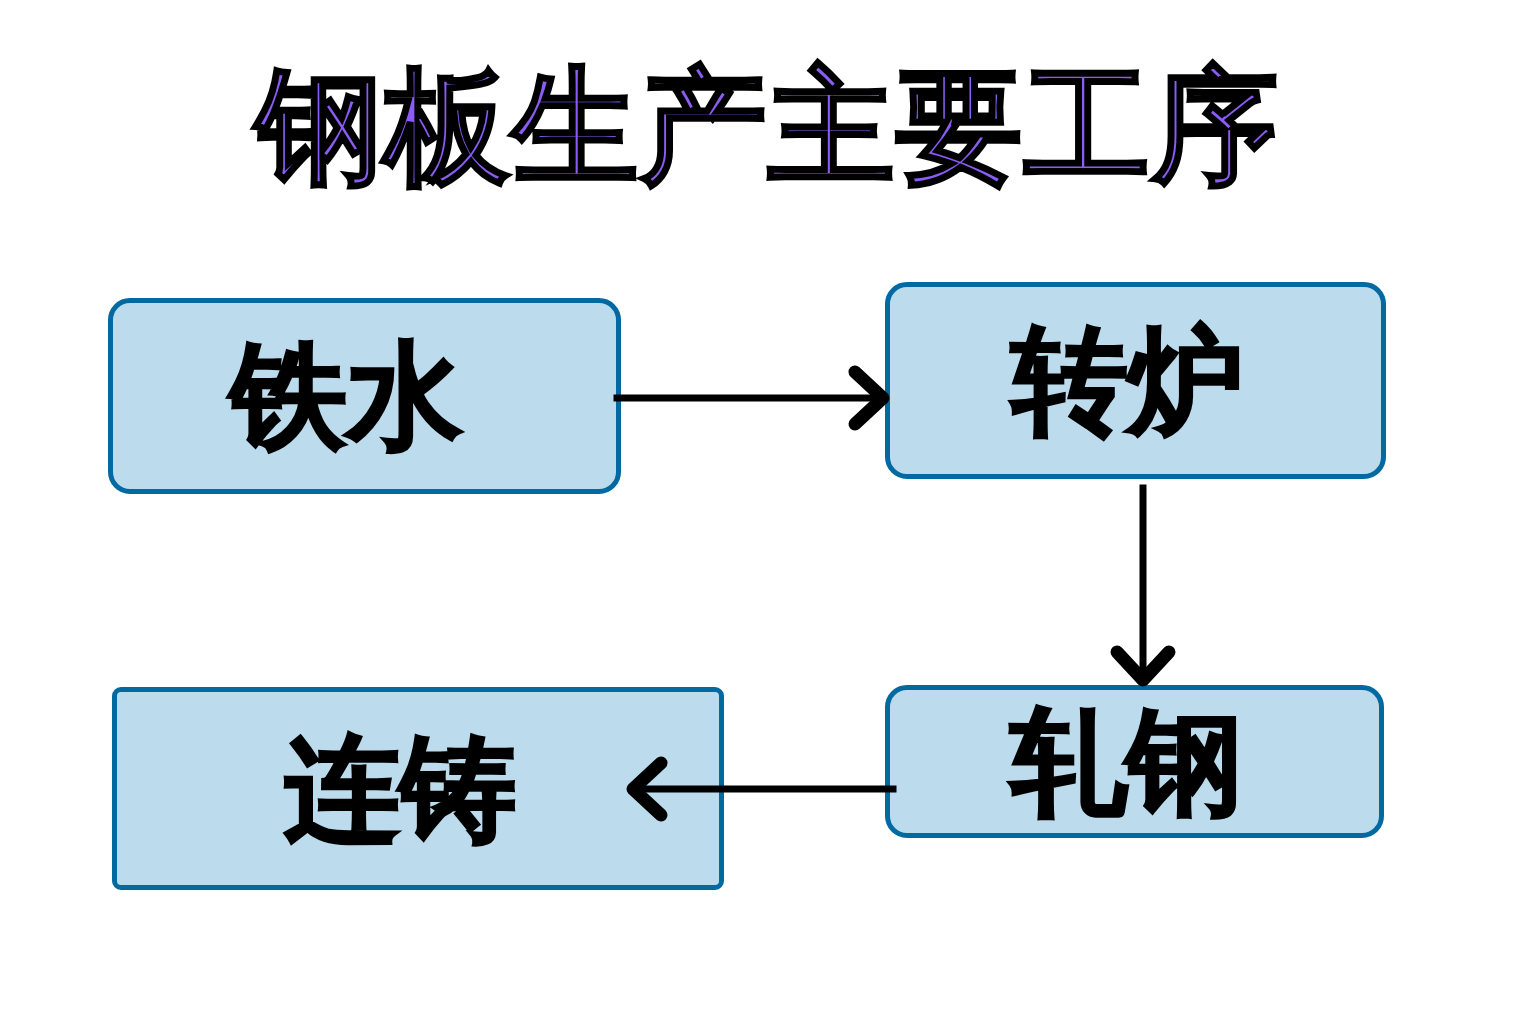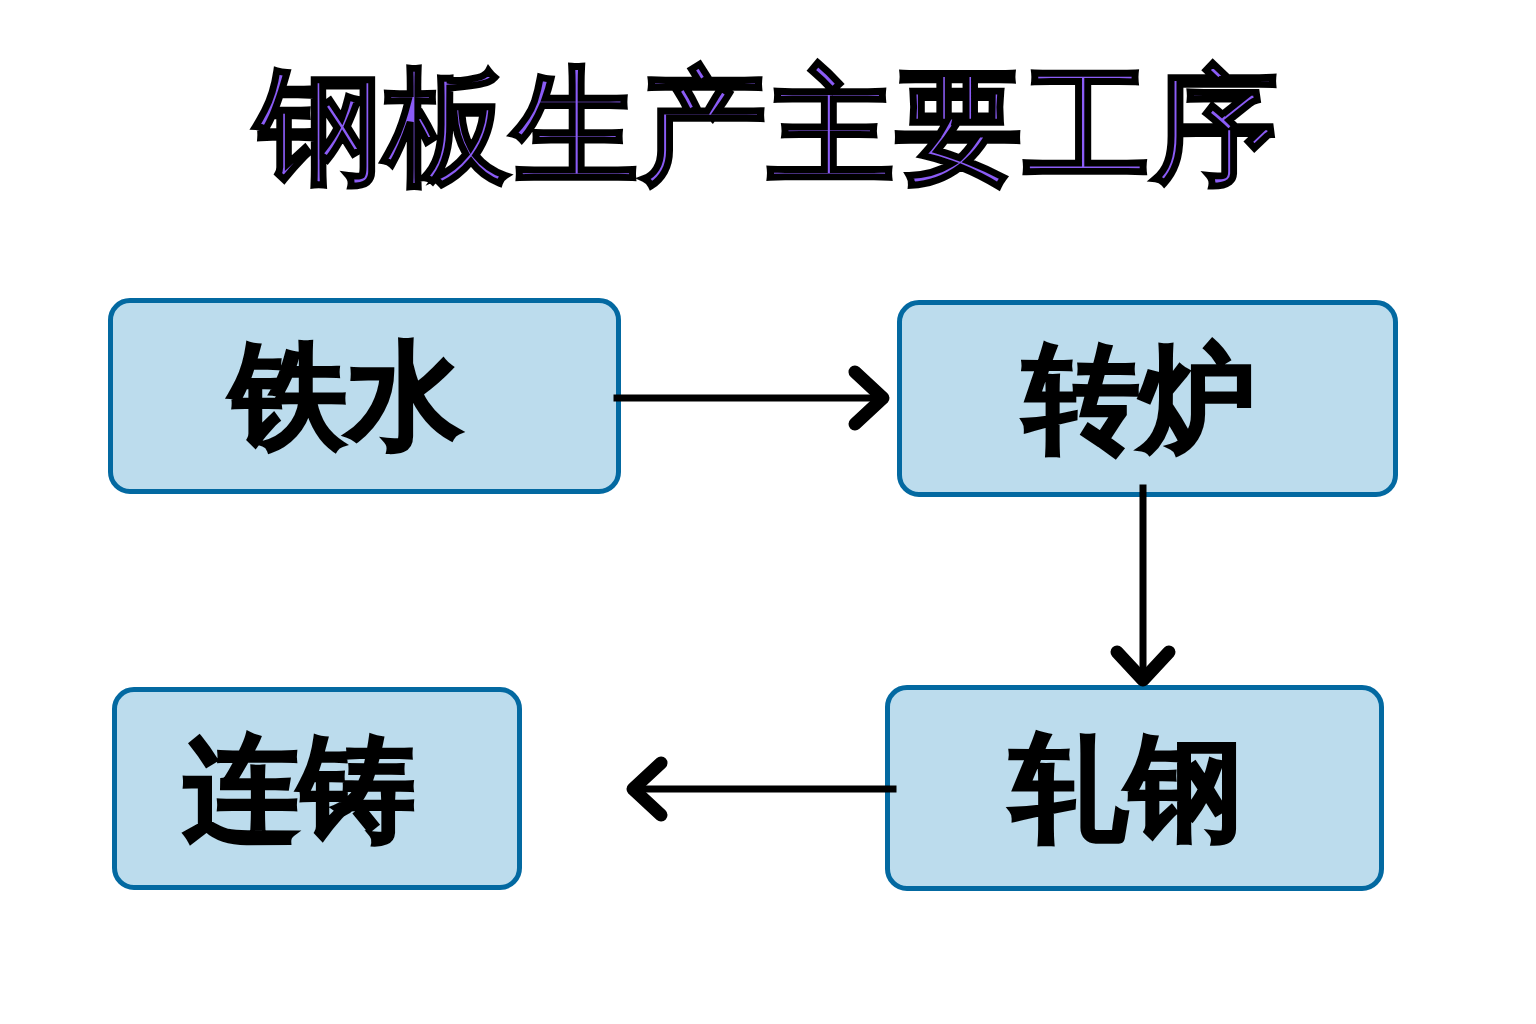--- a/index.html
+++ b/index.html
@@ -53,27 +53,27 @@
     font-weight: 900;
     color: #000000;
     -webkit-text-stroke: 2.5px #000000;
     white-space: nowrap;
     user-select: none;
   }
 
   #box-molten-iron   { left: 108px; top: 298px; width: 513px; height: 196px; }
   #box-molten-iron   .proc-label { transform: translateX(-18px); }
 
-  #box-converter     { left: 885px; top: 300px; width: 501px; height: 197px; margin-left: 12px; }
+  #box-converter     { left: 885px; top: 282px; width: 501px; height: 197px; }
   #box-converter     .proc-label { transform: translateX(-8px); }
 
-  #box-continuous-casting { left: 112px; top: 687px; width: 410px; height: 203px; }
+  #box-continuous-casting { left: 112px; top: 687px; width: 612px; height: 203px; border-radius: 9px; }
   #box-continuous-casting .proc-label { transform: translateX(-18px); }
 
-  #box-rolling       { left: 885px; top: 685px; width: 499px; height: 206px; }
+  #box-rolling       { left: 885px; top: 685px; width: 499px; height: 153px; }
   #box-rolling       .proc-label { transform: translateX(-8px); }
 
   
   .connector {
     position: absolute;
     overflow: visible;
   }
   .connector line,
   .connector polyline {
     stroke: #000000;

